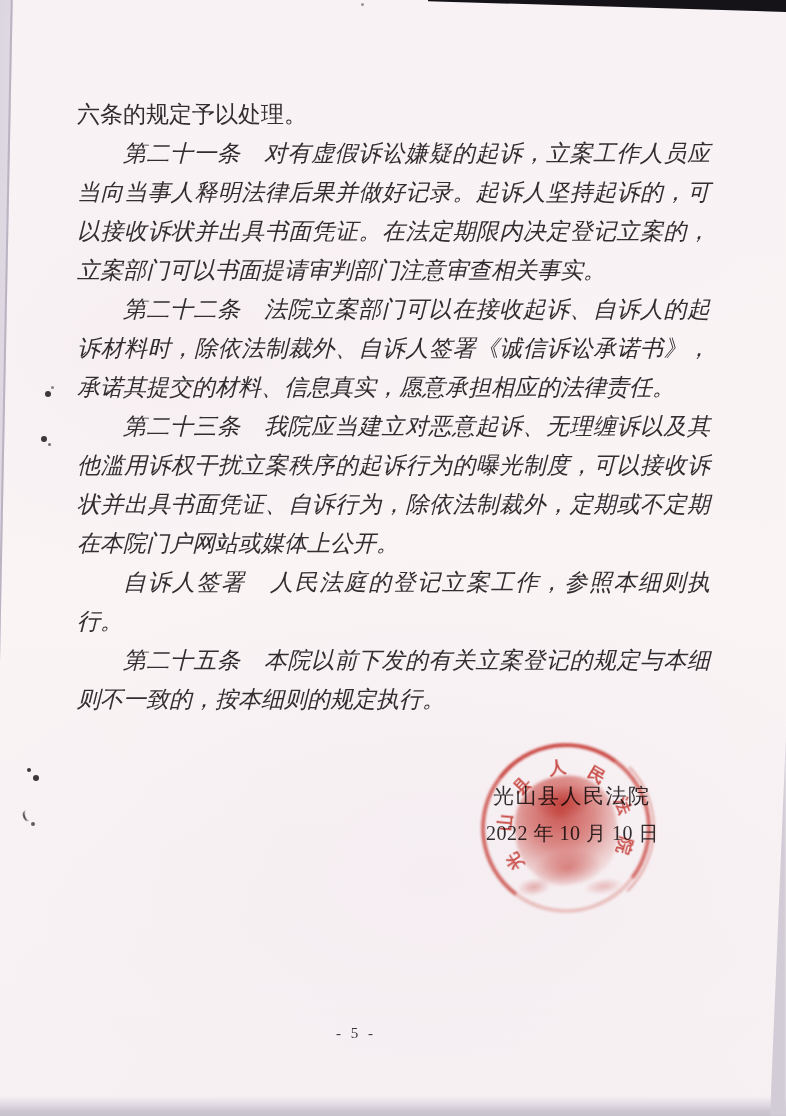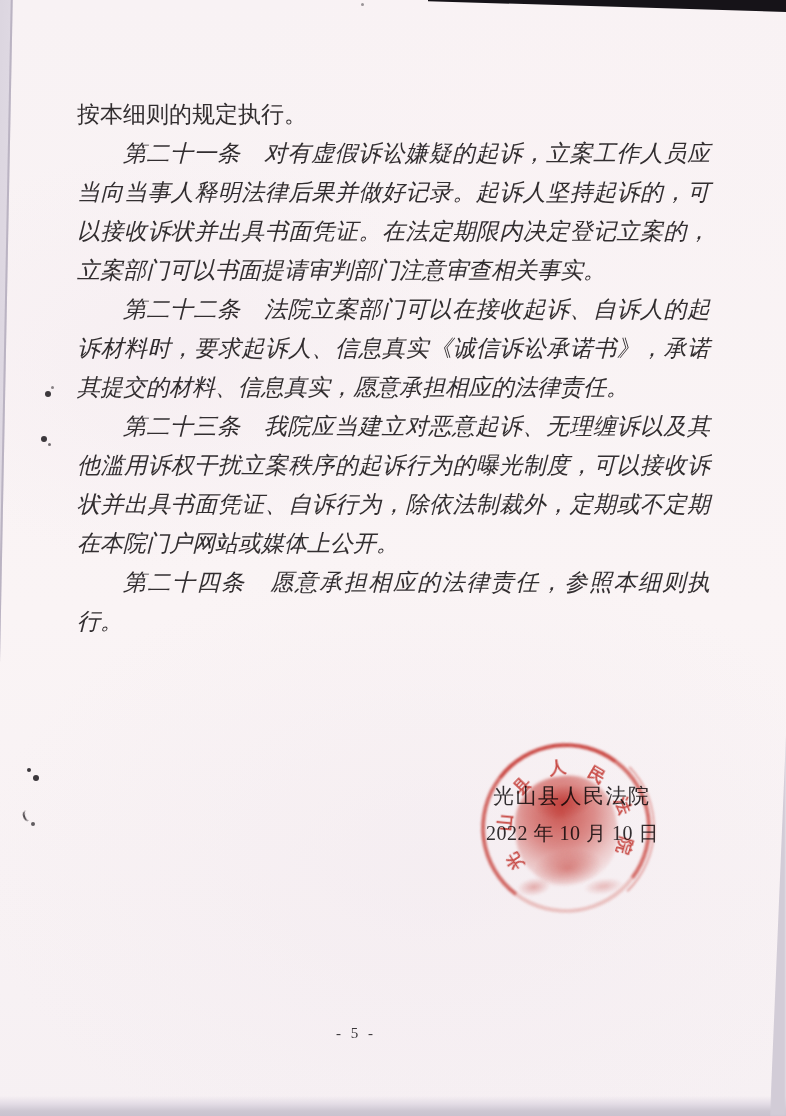--- a/index.html
+++ b/index.html
@@ -123,25 +123,26 @@
              background:transparent;border-left:2px solid #4a4448;transform:rotate(-18deg);}
   .smudge.s8{left:31px;top:822px;width:4px;height:4px;opacity:.8;}
   .smudge.s9{left:361px;top:3px;width:3px;height:3px;opacity:.5;}
 </style>
 </head>
 <body>
 
 <div class="canvas">
 
   <div class="body-text">
-    <p>按本细则的规定执行。</p>
+    <p>六条的规定予以处理。</p>
     <p class="indent">第二十一条　对有虚假诉讼嫌疑的起诉，立案工作人员应当向当事人释明法律后果并做好记录。起诉人坚持起诉的，可以接收诉状并出具书面凭证。在法定期限内决定登记立案的，立案部门可以书面提请审判部门注意审查相关事实。</p>
-    <p class="indent">第二十二条　法院立案部门可以在接收起诉、自诉人的起诉材料时，要求起诉人、信息真实《诚信诉讼承诺书》，承诺其提交的材料、信息真实，愿意承担相应的法律责任。</p>
+    <p class="indent">第二十二条　法院立案部门可以在接收起诉、自诉人的起诉材料时，除依法制裁外、自诉人签署《诚信诉讼承诺书》，承诺其提交的材料、信息真实，愿意承担相应的法律责任。</p>
     <p class="indent">第二十三条　我院应当建立对恶意起诉、无理缠诉以及其他滥用诉权干扰立案秩序的起诉行为的曝光制度，可以接收诉状并出具书面凭证、自诉行为，除依法制裁外，定期或不定期在本院门户网站或媒体上公开。</p>
-    <p class="indent">第二十四条　愿意承担相应的法律责任，参照本细则执行。</p>
+    <p class="indent">自诉人签署　人民法庭的登记立案工作，参照本细则执行。</p>
+    <p class="indent">第二十五条　本院以前下发的有关立案登记的规定与本细则不一致的，按本细则的规定执行。</p>
   </div>
 
   <div class="sig-issuer">光山县人民法院</div>
   <div class="sig-date">2022 年 10 月 10 日</div>
 
   <div class="seal">
     <div class="seal-ring"></div>
     <div class="seal-ring-ghost"></div>
     <div class="emblem"></div>
     <div class="emblem-dark-top"></div>

